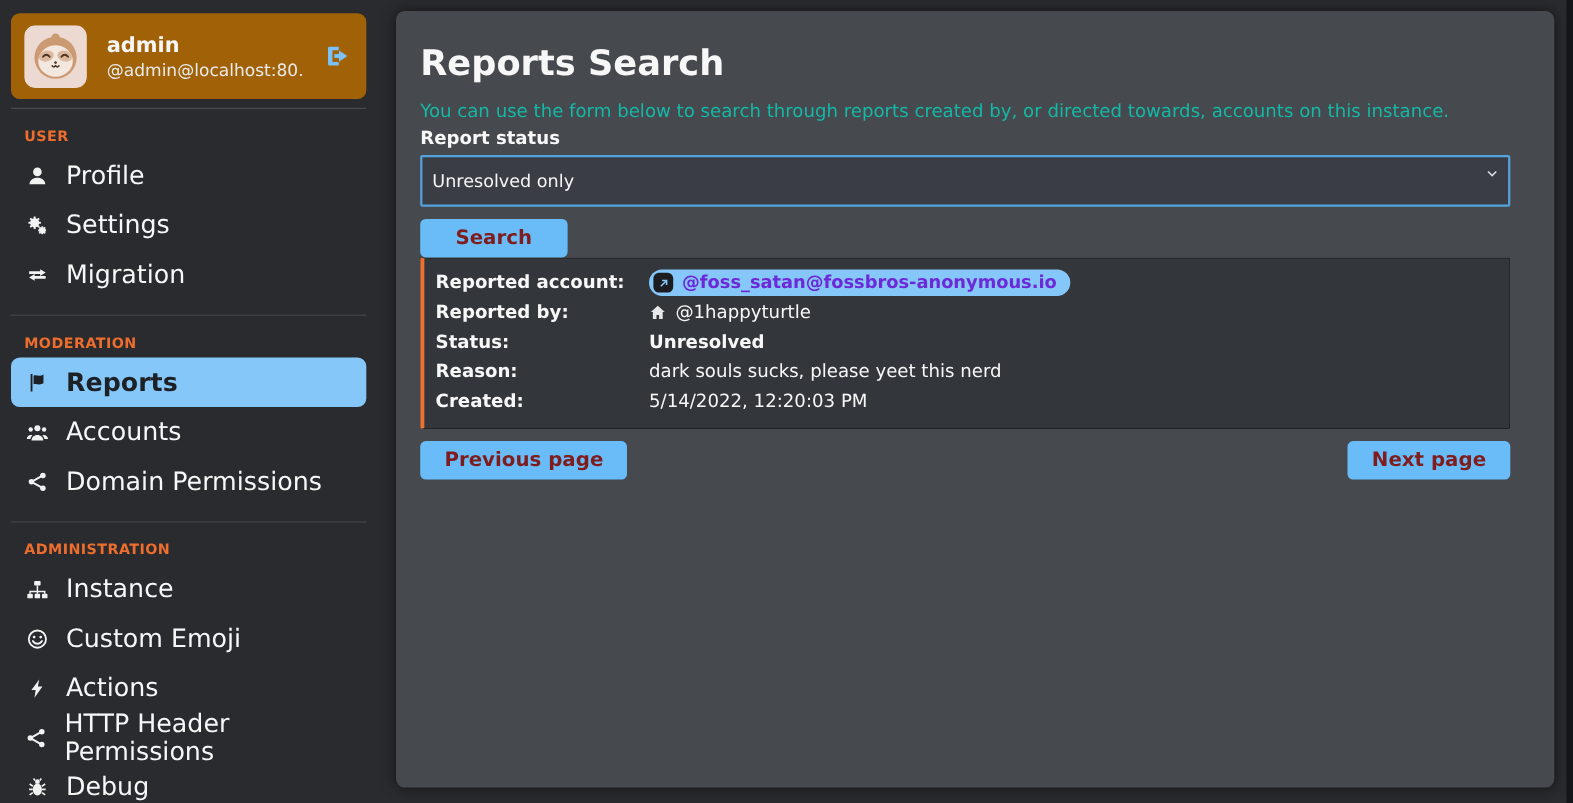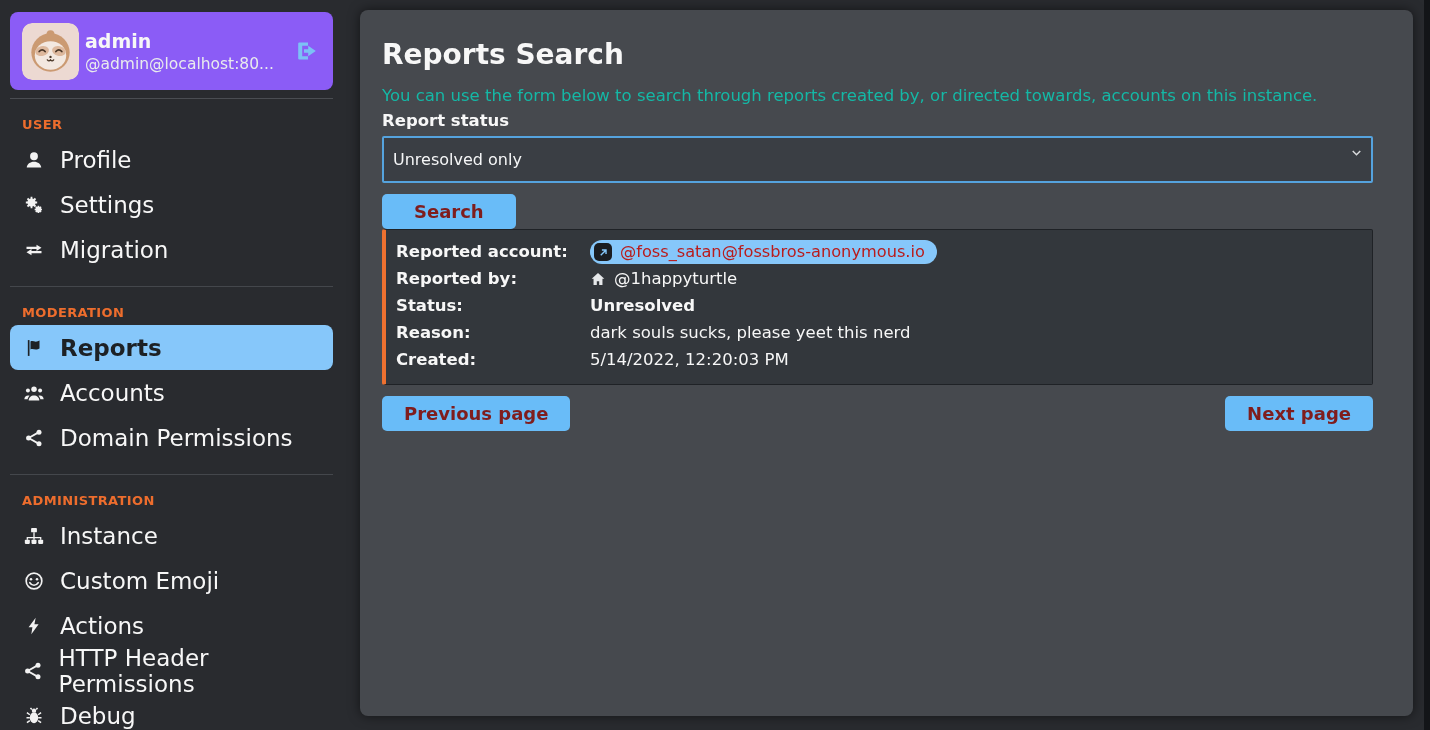--- a/index.html
+++ b/index.html
@@ -11,22 +11,22 @@
     color: #f7f7f7;
     display: flex;
     overflow: hidden;
     position: relative;
   }
 
   
   .sidebar { width: 345px; flex: 0 0 345px; padding: 12px 12px 0 10px; }
   .user-card-wrap { border-bottom: 1px solid #4a4d52; padding-bottom: 8px; }
   .user-card {
-    background: #8b5cf6; border-radius: 8px;
-    display: flex; align-items: center; gap: 6px;
+    background: #a16207; border-radius: 8px;
+    display: flex; align-items: center; gap: 18px;
     padding: 11px 12px; height: 78px;
   }
   .avatar { width: 57px; height: 57px; border-radius: 10px; flex: 0 0 57px; }
   .user-meta { flex: 1; min-width: 0; }
   .username { font-size: 19px; font-weight: 700; line-height: 1.35; }
   .handle { font-size: 15.5px; color: #e9ebed; white-space: nowrap; overflow: hidden; }
   .logout { background: none; border: 0; color: #7cc1f5; cursor: pointer; padding: 2px; }
   .logout svg { width: 24px; height: 24px; display: block; }
 
   .nav-section { padding: 10px 0 14px 0; border-bottom: 1px solid #44474c; }
@@ -46,21 +46,21 @@
   .nav-item.active .nico { color: #1d2125; }
 
   
   .main-wrap { flex: 1; margin: 10px 17px 14px 15px; }
   .panel {
     width: 100%; height: 100%;
     background: #46494e; border-radius: 8px;
     box-shadow: 0 0 12px rgba(0,0,0,0.55);
     padding: 28px 40px 0 22px;
   }
-  .page-title { font-size: 28px; font-weight: 700; }
+  .page-title { font-size: 32px; font-weight: 700; }
   .page-desc { font-size: 16.5px; margin-top: 15px; color: #14b8a6; }
   .field-label { font-size: 16.5px; font-weight: 700; margin-top: 6px; margin-bottom: 6px; }
 
   .select-wrap { position: relative; }
   select.status-select {
     width: 100%; height: 47px;
     background: #3a3e44; color: #f5f6f7;
     border: 2px solid #55a3de; border-radius: 2px;
     font-size: 16px; font-family: inherit;
     padding: 2px 30px 2px 9px;
@@ -86,23 +86,23 @@
     border-left: 4px solid #ee7130;
     border-radius: 2px;
     padding: 9px 10px 11px 10px;
   }
   .report-grid { display: grid; grid-template-columns: 194px 1fr; row-gap: 1px; }
   .r-label { font-weight: 700; font-size: 16.5px; line-height: 26px; }
   .r-value { font-size: 16.5px; line-height: 26px; display: flex; align-items: center; }
   .r-value.bold { font-weight: 700; }
   .acct-pill {
     display: inline-flex; align-items: center; gap: 8px;
-    background: #86c7fa; color: #b91c1c;
+    background: #86c7fa; color: #6d28d9;
     border-radius: 14px; padding: 1px 12px 1px 4px;
-    font-weight: 400; font-size: 16.2px; text-decoration: none;
+    font-weight: 700; font-size: 16.2px; text-decoration: none;
     line-height: 22px;
   }
   .ext-ico {
     width: 18px; height: 18px; background: #1b1d21; border-radius: 5px;
     display: inline-flex; align-items: center; justify-content: center; flex: 0 0 18px;
   }
   .ext-ico svg { width: 11px; height: 11px; }
   .home-ico { margin-right: 8px; color: #e6e8ea; display: inline-flex; }
   .home-ico svg { width: 16px; height: 16px; fill: currentColor; }
 

